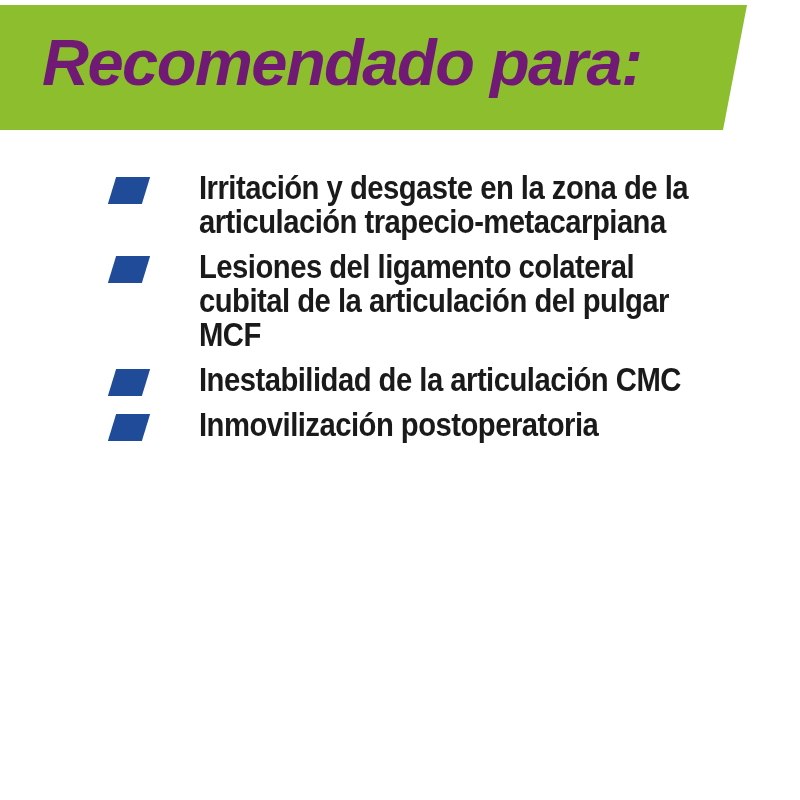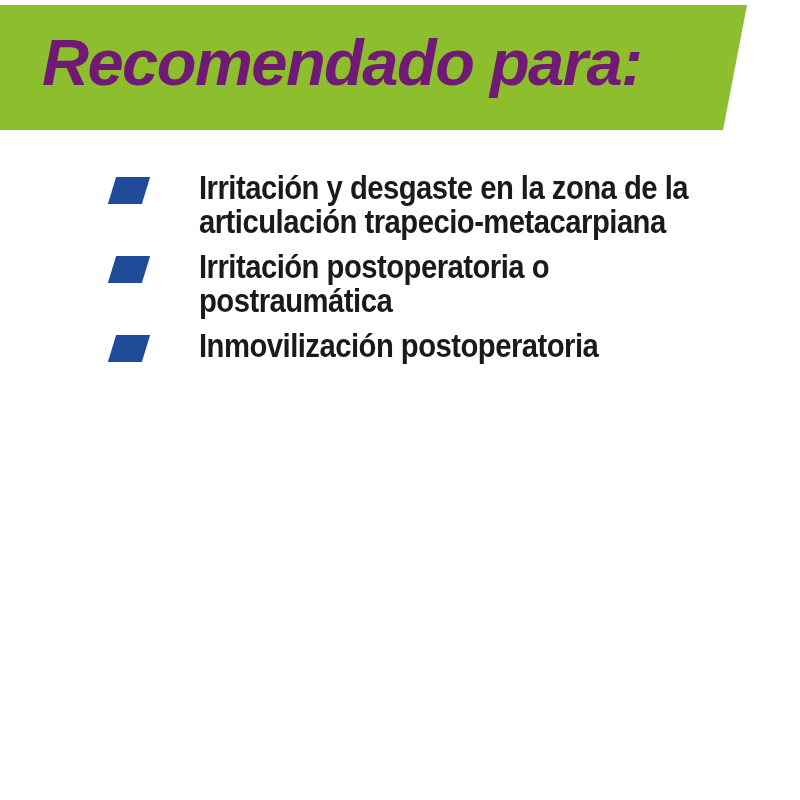--- a/index.html
+++ b/index.html
@@ -77,29 +77,36 @@
 
   <div class="row">
     <span class="bullet"></span>
     <div class="text">
       <div>Irritación y desgaste en la zona de la</div>
       <div>articulación trapecio-metacarpiana</div>
     </div>
   </div>
 
 
-
+  <div class="row">
+    <span class="bullet"></span>
+    <div class="text">
+      <div>Lesiones del ligamento colateral</div>
+      <div>cubital de la articulación del pulgar</div>
+      <div>MCF</div>
+    </div>
+  </div>
 
   <div class="row">
     <span class="bullet"></span>
     <div class="text">
-      <div>Irritación postoperatoria o</div>
-      <div>postraumática</div>
+      <div>Inestabilidad de la articulación CMC</div>
     </div>
   </div>
+
 
 
 
 
   <div class="row">
     <span class="bullet"></span>
     <div class="text">
       <div>Inmovilización postoperatoria</div>
     </div>
   </div>

